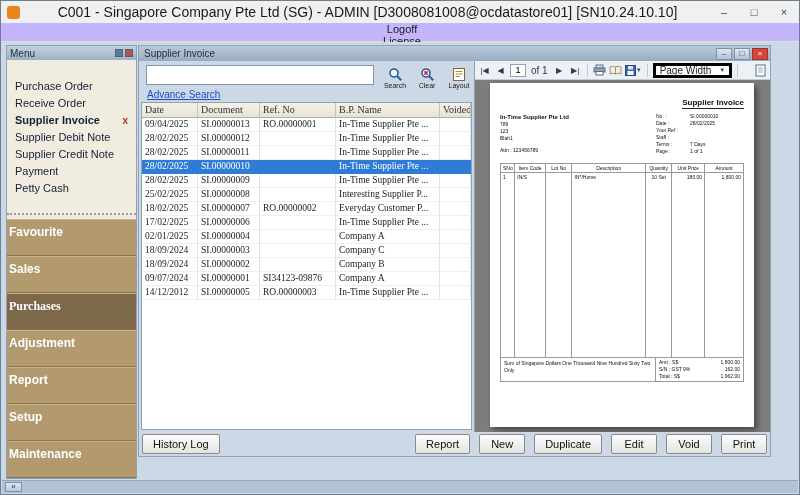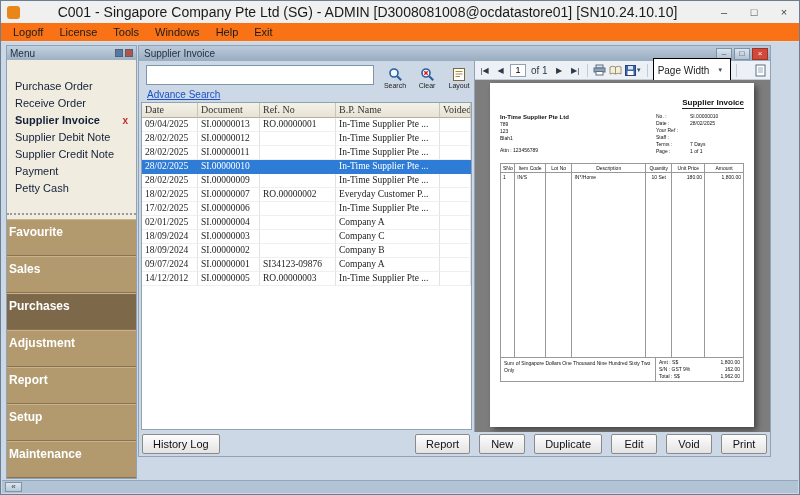--- a/index.html
+++ b/index.html
@@ -5,41 +5,41 @@
   * { box-sizing: border-box; margin: 0; padding: 0; }
   html,body { width:800px; height:495px; }
   body { font-family:"Liberation Sans", sans-serif; background:#5a6b7c; }
   .window { position:relative; width:800px; height:495px; background:#ccd8e6; border:1px solid #6b7f93; overflow:hidden; }
 
   
   .titlebar { height:22px; background:#f0f0f0; display:flex; align-items:center; padding-left:6px; }
   .app-icon { width:13px; height:13px; border-radius:3px; background:#e8861a; flex:none; }
   .title-text { font-size:14px; color:#1a1a1a; margin-left:6px; flex:1; white-space:nowrap; overflow:hidden;text-align:center; }
   .win-btn { width:30px; height:22px; line-height:22px; text-align:center; font-size:11px; color:#444; cursor:default; }
-  .menubar { height:19px; background:#f97316; border-bottom:1px solid #dcdcdc; display:flex; align-items:center; padding-left:4px; }
+  .menubar { height:19px; background:#c4b5fd; border-bottom:1px solid #dcdcdc; display:flex; align-items:center; padding-left:4px;flex-direction:column; }
   .menubar-item { padding:0 8px; font-size:11px; color:#1a1a1a; }
 
   .app-area { position:absolute; top:41px; left:1px; right:1px; bottom:1px; background:#ccd8e6; }
 
   
   .sidebar { position:absolute; left:4px; top:3px; width:131px; bottom:14px; border:1px solid #8fa3b5; background:#f0ecdf; display:flex; flex-direction:column; overflow:hidden; }
   .sidebar-header { height:14px; flex:none; background:linear-gradient(#c3d1df,#9db1c4); display:flex; align-items:center; padding:0 3px; font-size:10px; color:#22313f; }
   .sidebar-header-title { flex:1; }
   .sh-icon { width:8px; height:8px; margin-left:2px; border:1px solid #55616e; }
   .sh-icon.pin { background:#5577aa; }
   .sh-icon.cls { background:#b5524a; }
   .menu-list { padding-top:18px; }
   .menu-item-row { position:relative; height:17px; line-height:17px; padding-left:8px; font-size:11px; color:#14203a; cursor:default; }
   .menu-item-row.active .mi-label { font-weight:bold; }
   .close-x { display:none; position:absolute; right:8px; top:0; color:#c03028; font-weight:bold; font-size:10px; }
   .menu-item-row.active .close-x { display:inline; }
   .accordion { margin-top:auto; border-top:2px dotted #9a9a9a; padding-top:4px; }
   .acc-item { height:37px; line-height:25px; padding-left:2px; font-size:12px; font-weight:bold; color:#fff;
               background:#b29a6e; border-top:1px solid #c7b48c; border-bottom:1px solid #8a7350; cursor:default; }
-  .acc-item.selected { background:#7e684a; }
+  .acc-item.selected { background:#7e684a;font-family:Liberation Serif, serif; }
 
   
   .mdi-panel { position:absolute; left:136px; top:3px; width:633px; height:412px; border:1px solid #8fa3b5; display:flex; flex-direction:column; background:#ccd8e6; }
   .panel-titlebar { height:15px; flex:none; background:linear-gradient(#bccadb,#98acc0); display:flex; align-items:center; padding:0 2px 0 5px; font-size:10px; color:#233240; }
   .pt-title { flex:1; }
   .pt-btn { width:16px; height:12px; margin-left:2px; background:linear-gradient(#dce6ef,#b3c3d3); border:1px solid #7e93a6; font-size:8px; line-height:10px; text-align:center; color:#31424f; cursor:default; }
   .pt-close { background:#d2493a; border-color:#9c3328; color:#fff; }
   .panel-body { flex:1; display:flex; min-height:0; }
 
   
@@ -63,21 +63,21 @@
   .g-hcell:nth-child(5), .g-cell:nth-child(5) { flex:1; }
   .g-row.selected .g-cell { background:#2e7cd6; color:#fff; border-color:#2e7cd6; }
 
   
   .preview-pane { flex:1; display:flex; flex-direction:column; min-width:0; }
   .preview-toolbar { height:19px; flex:none; background:#edf1f6; border-bottom:1px solid #c2ccd6; display:flex; align-items:center; padding:0 3px; gap:3px; }
   .nav-btn { min-width:13px; height:14px; display:inline-flex; align-items:center; justify-content:center; font-size:8px; color:#2b3a4a; cursor:pointer; }
   .page-box { width:16px; height:13px; border:1px solid #8fa3b5; font-size:9px; text-align:center; padding:0; font-family:inherit; }
   .of-label { font-size:10px; color:#2b3a4a; margin:0 2px; }
   .tb-sep { width:1px; height:13px; background:#c2ccd6; margin:0 2px; }
-  .zoom-combo { display:inline-flex; align-items:center; background:#fff; border:1px solid #000000; height:24px; padding:0 4px; gap:8px; font-size:10px; color:#222; min-width:78px; cursor:pointer; }
+  .zoom-combo { display:inline-flex; align-items:center; background:#fff; border:3px solid #000000; height:15px; padding:0 4px; gap:8px; font-size:10px; color:#222; min-width:78px; cursor:pointer; }
   .caret { font-size:6px; color:#35506b; }
   .pushright { margin-left:auto; }
   .preview-canvas { flex:1; background:#7d7d7d; position:relative; overflow:hidden; }
 
   
   .page { position:absolute; left:15px; top:3px; width:264px; height:344px; background:#fff; box-shadow:3px 3px 6px rgba(0,0,0,0.45); padding:8px 10px; color:#111; }
   .doc-title-row { text-align:right; }
   .doc-title { display:inline-block; font-size:8px; font-weight:bold; border-bottom:1.5px solid #222; padding-bottom:1px; }
   .doc-head { display:flex; justify-content:space-between; margin-top:4px; }
   .dc-name { font-size:6px; font-weight:bold; line-height:8px; }
@@ -263,20 +263,27 @@
                 <span class="g-cell">SI.00000010</span>
                 <span class="g-cell"></span>
                 <span class="g-cell">In-Time Supplier Pte ...</span>
                 <span class="g-cell"></span>
               </div>
                 <div class="g-row">
                 <span class="g-cell">28/02/2025</span>
                 <span class="g-cell">SI.00000009</span>
                 <span class="g-cell"></span>
                 <span class="g-cell">In-Time Supplier Pte ...</span>
+                <span class="g-cell"></span>
+              </div>
+                <div class="g-row">
+                <span class="g-cell">25/02/2025</span>
+                <span class="g-cell">SI.00000008</span>
+                <span class="g-cell"></span>
+                <span class="g-cell">Interesting Supplier P...</span>
                 <span class="g-cell"></span>
               </div>
                 <div class="g-row">
                 <span class="g-cell">18/02/2025</span>
                 <span class="g-cell">SI.00000007</span>
                 <span class="g-cell">RO.00000002</span>
                 <span class="g-cell">Everyday Customer P...</span>
                 <span class="g-cell"></span>
               </div>
                 <div class="g-row">

